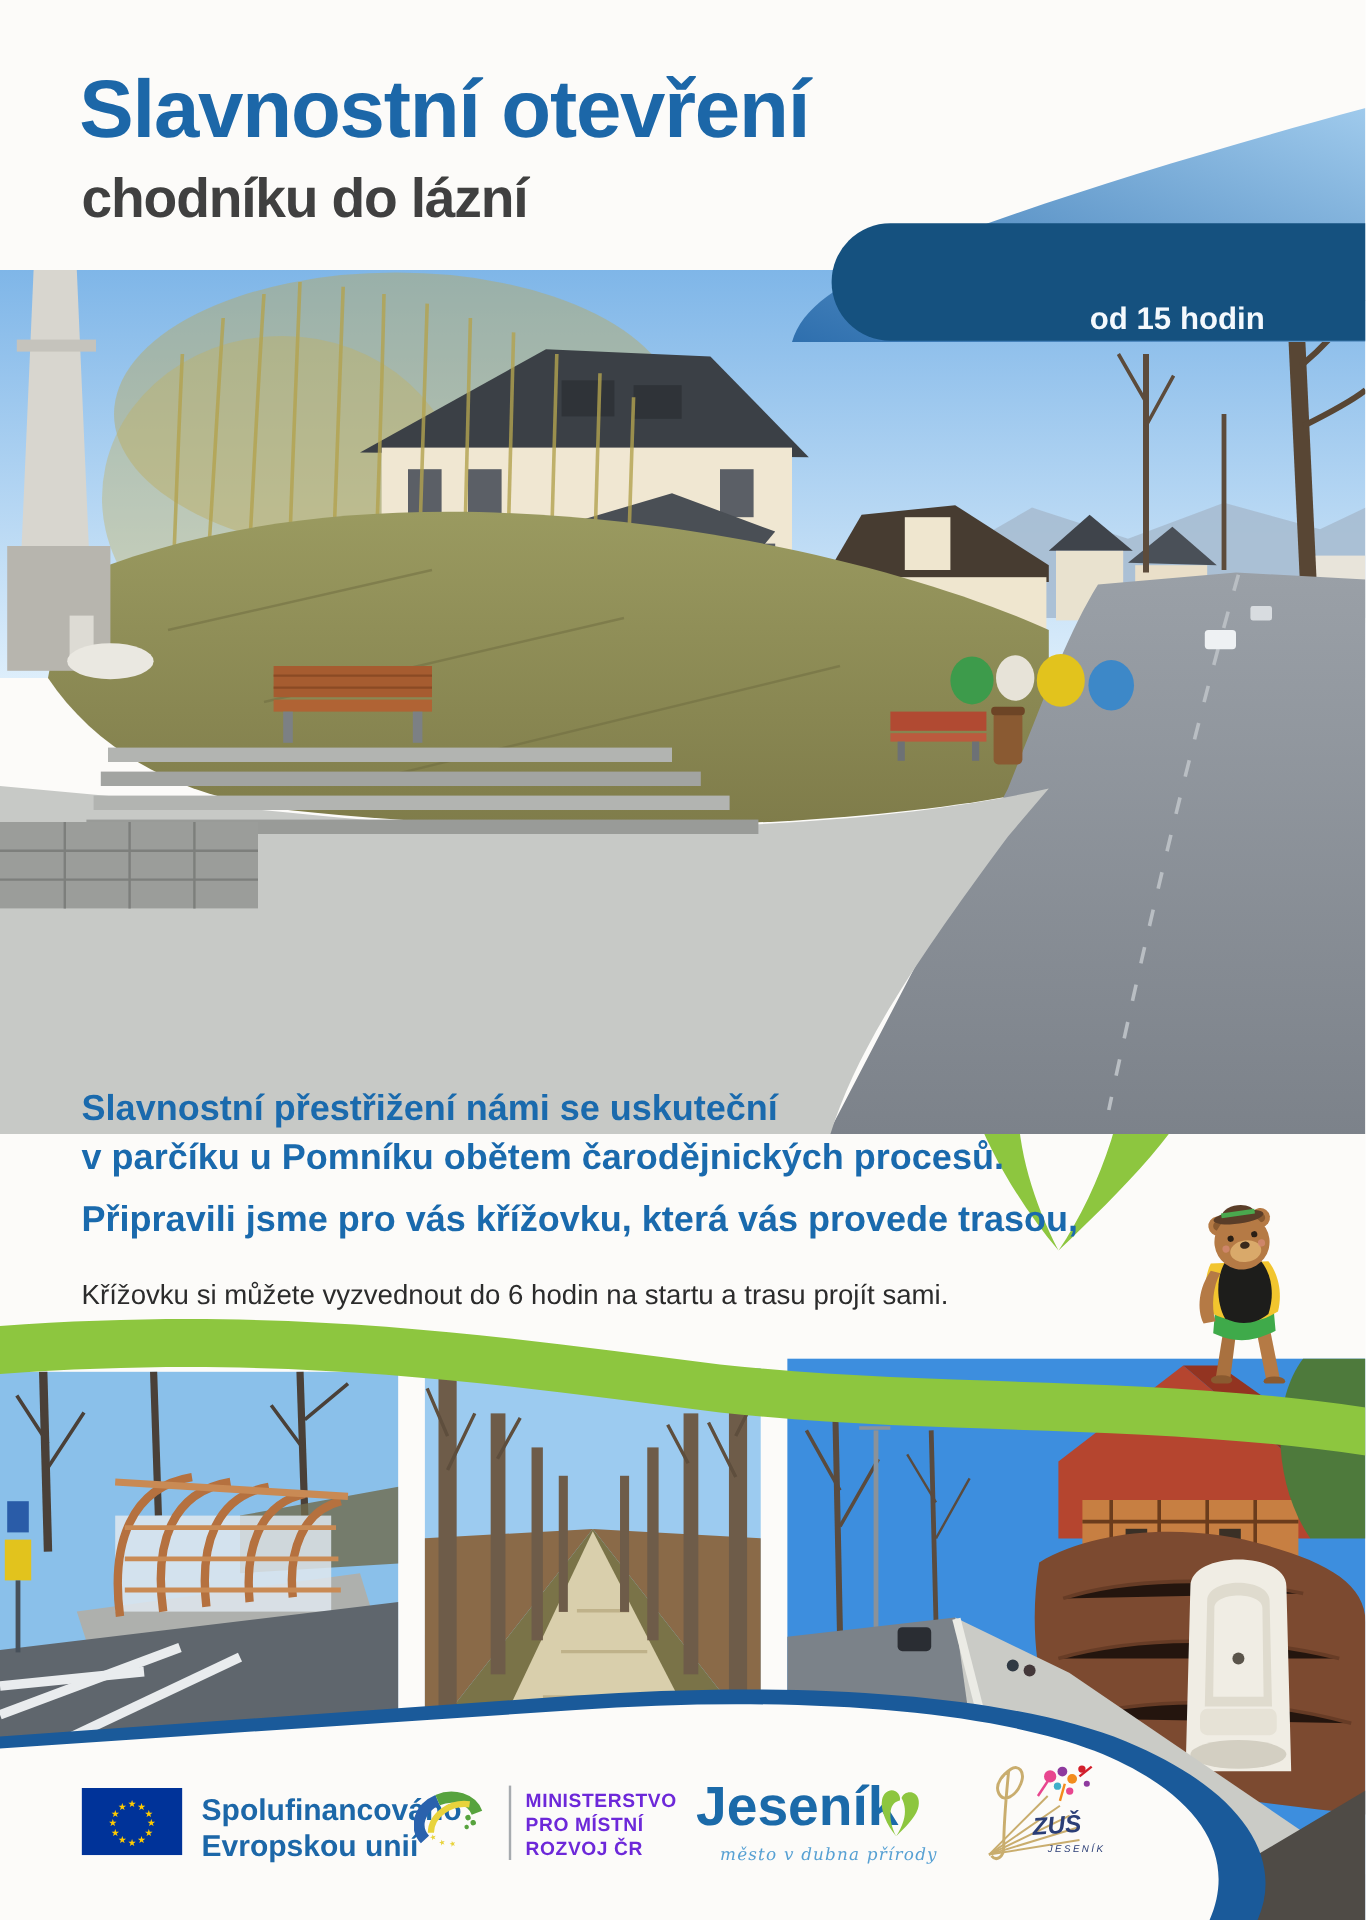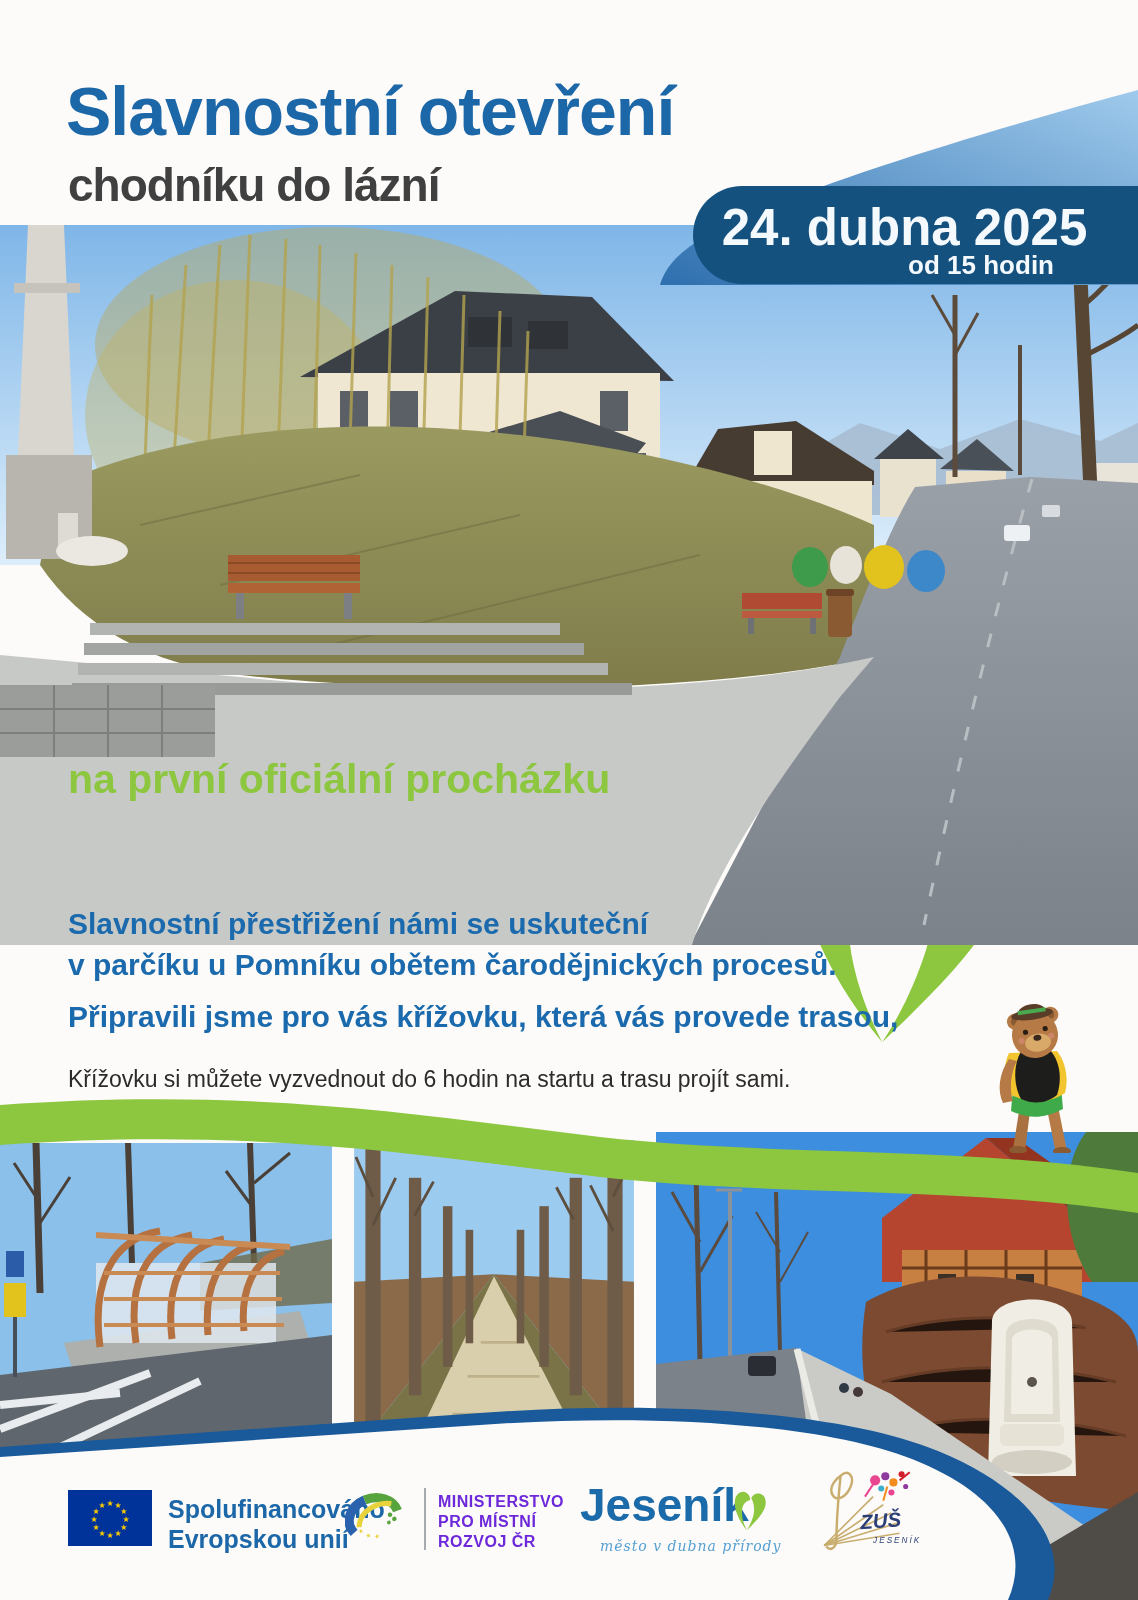--- a/index.html
+++ b/index.html
@@ -16,21 +16,21 @@
                border-radius:52px 0 0 52px;color:#f4f9fd;z-index:6;}
   .date-banner .date{position:absolute;left:0;right:22px;top:12px;text-align:center;
                font-size:51px;font-weight:700;letter-spacing:0px;}
   .date-banner .time{position:absolute;right:84px;top:64px;font-size:26px;font-weight:700;}
 
   
   .hero{left:0;top:225px;z-index:1;}
   .top-arc{left:0;top:180px;z-index:2;}
   .bottom-blob{left:0;top:640px;z-index:2;}
   .swoosh{z-index:5;}
-  .title1,.title2{z-index:6;margin-top:20px;}
+  .title1,.title2{z-index:6;}
 
   
   .headline{left:68px;top:756px;font-size:41px;font-weight:700;color:#8dc63f;line-height:46px;z-index:4;}
   .para{left:68px;color:#1a6aad;font-size:30px;font-weight:700;line-height:41px;z-index:4;}
   .para.p1{top:903px;}
   .para.p2{top:996px;}
   .note{left:68px;top:1066px;font-size:23px;color:#2b2b2b;z-index:4;}
 
   .heart-big{left:748px;top:731px;z-index:3;}
   .green-wave{left:0;top:1085px;z-index:5;}
@@ -209,36 +209,34 @@
     <defs>
         <linearGradient id="sw" x1="1" y1="0" x2="0" y2="1">
       <stop offset="0" stop-color="#9fcaec"></stop>
           <stop offset="1" stop-color="#2e6fae"></stop>
     </linearGradient>
       </defs>
     <path d="M578,32 C430,72 300,112 200,152 C140,177 108,198 100,227 L578,227 Z" fill="url(#sw)"></path>
   </svg>
 
   <div class="abs date-banner">
-    <div class="date">24. dubna 2025</div>
     <div class="time">od 15 hodin</div>
   </div>
 
   <div class="abs title1">Slavnostní otevření</div>
   <div class="abs title2">chodníku do lázní</div>
 
   <svg class="abs heart-big" width="300" height="320" viewBox="0 0 300 320">
     <g transform="rotate(6 150 160)" fill="#8dc63f">
       <path d="M150,312 C88,252 38,168 44,104 C48,58 86,32 118,46 C140,56 152,76 150,98 C122,106 104,130 102,164 C100,214 120,266 150,312 Z"></path>
       <path d="M150,312 C196,258 248,196 262,136 C271,92 256,52 222,44 C192,38 166,54 158,82 C184,118 194,166 184,216 C177,250 165,284 150,312 Z"></path>
     </g>
   </svg>
 
   <div class="abs headline">
-    <div>na první oficiální procházku</div>
   </div>
   <div class="abs para p1">
     <div>Slavnostní přestřižení námi se uskuteční</div>
     <div>v parčíku u Pomníku obětem čarodějnických procesů.</div>
   </div>
   <div class="abs para p2">
     <div>Připravili jsme pro vás křížovku, která vás provede trasou,</div>
   </div>
   <div class="abs note">Křížovku si můžete vyzvednout do 6 hodin na startu a trasu projít sami.</div>
 

